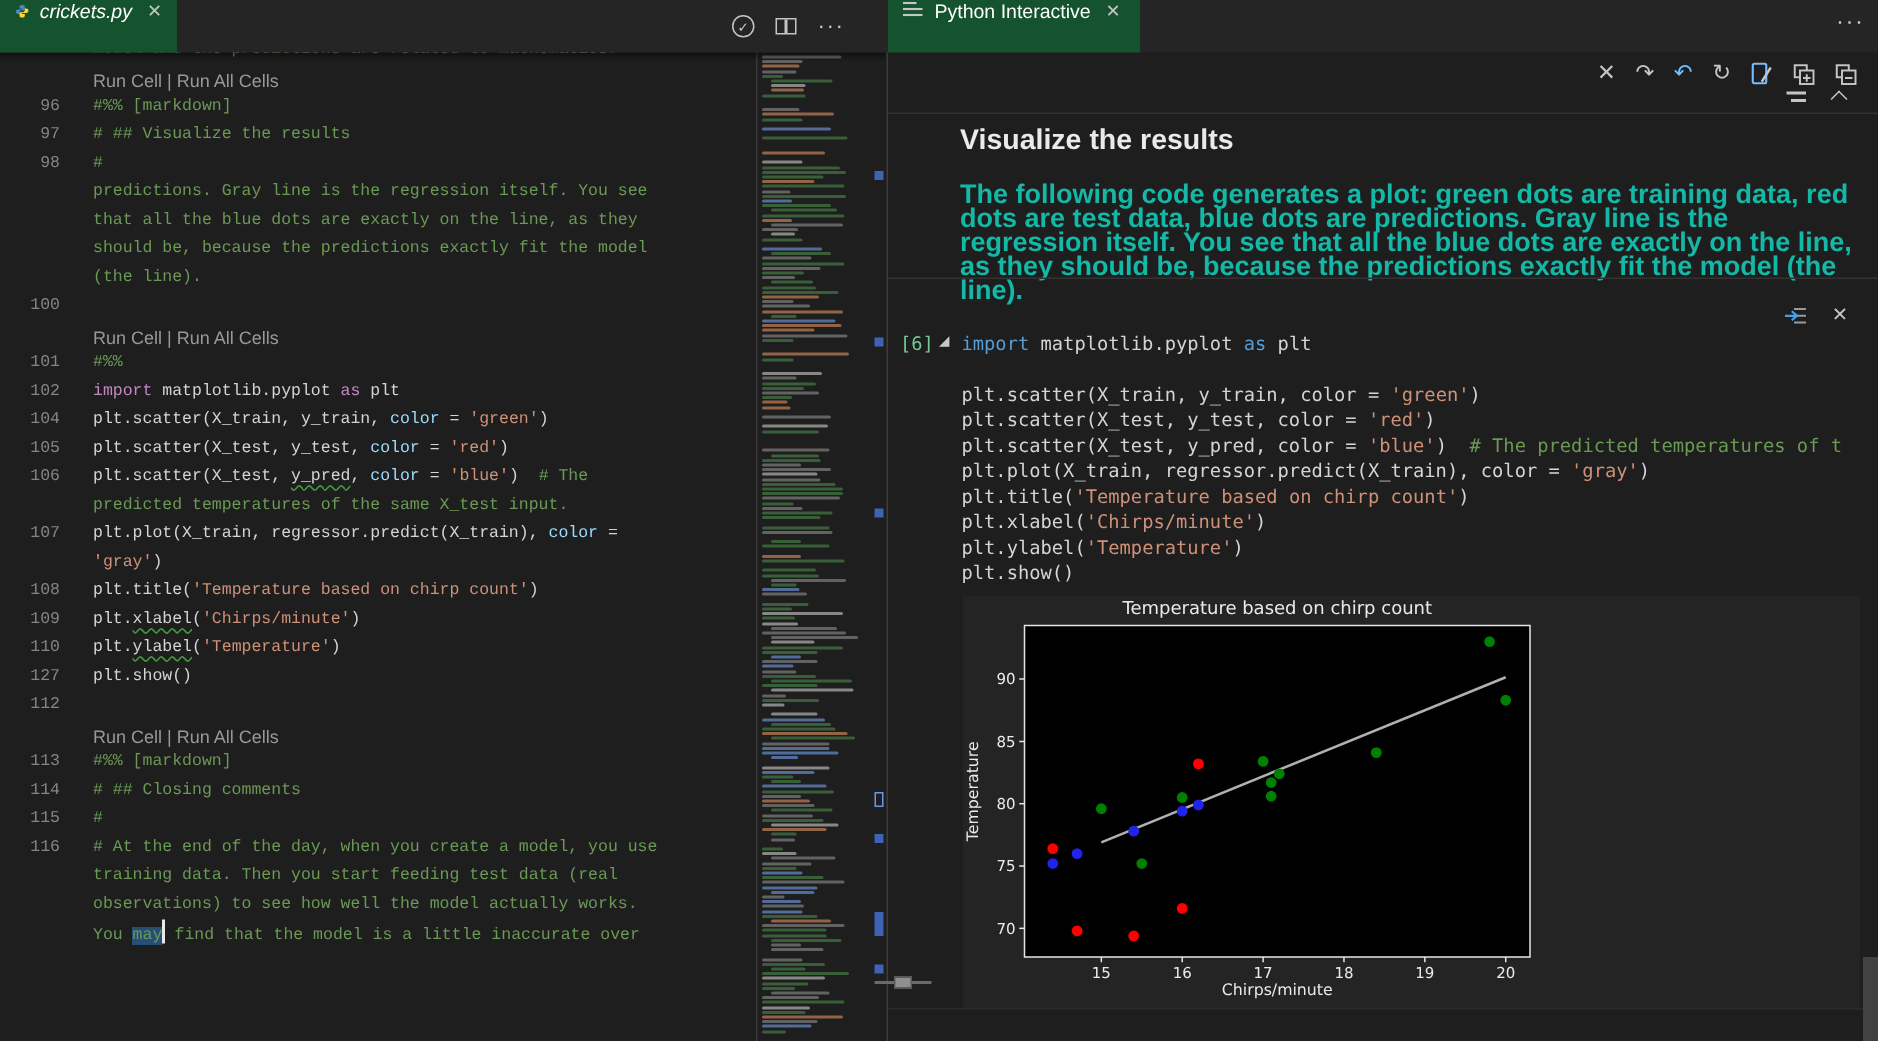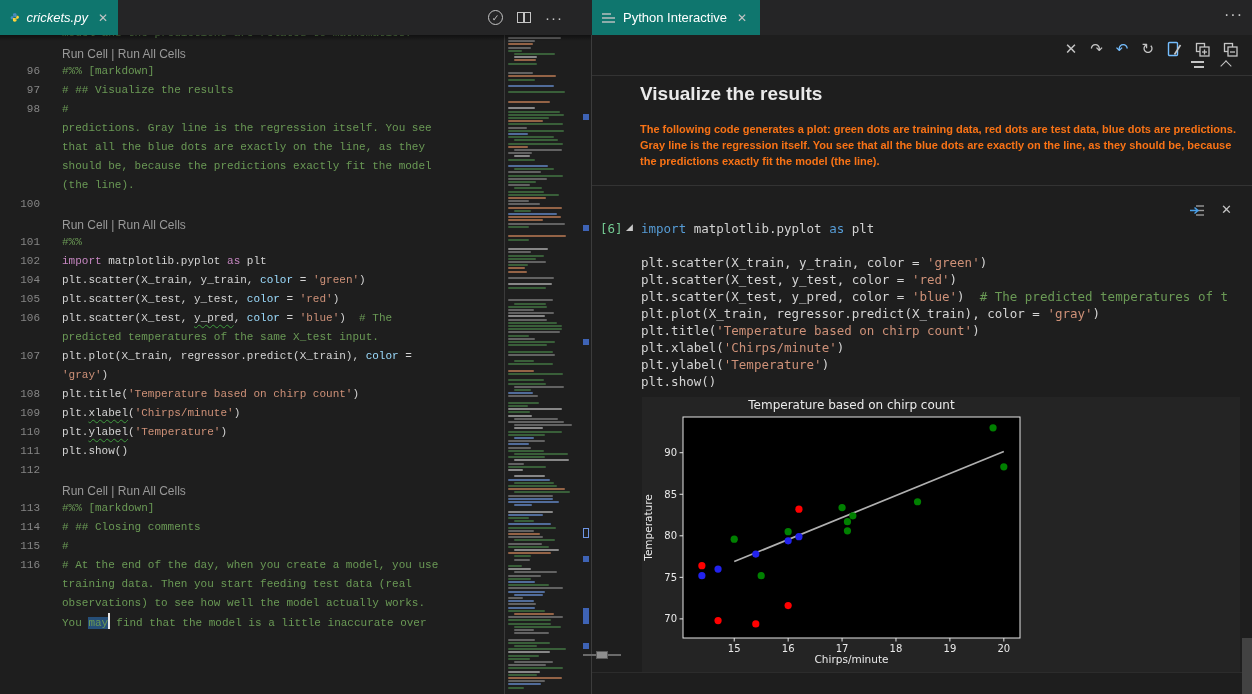--- a/index.html
+++ b/index.html
@@ -2,21 +2,21 @@
 <html><head>
 <meta charset="utf-8">
 <style>
   * { margin:0; padding:0; box-sizing:border-box; }
   html,body { width:1252px; height:694px; overflow:hidden; background:#1e1e1e;
               font-family:"Liberation Sans", sans-serif; }
   #app { position:relative; width:1252px; height:694px; background:#1e1e1e; }
 
   
   .tabbar { position:absolute; left:0; top:0; width:1252px; height:35px; background:#252526; z-index:10; }
-  .tab { position:absolute; top:0; height:35px; background:#0f766e; display:flex; align-items:center;
+  .tab { position:absolute; top:0; height:35px; background:#14532d; display:flex; align-items:flex-start;
          padding:0 10px; color:#ffffff; font-size:13px; }
   .tab .close { margin-left:10px; color:#c5c5c5; font-size:12px; cursor:pointer; }
   .tab-left { left:0; width:118px; }
   .tab-left .fname { font-style:italic; }
   .tab-right { left:592px; width:168px; }
   .editor-actions { position:absolute; top:0; left:488px; height:35px; display:flex; align-items:center; gap:14px; color:#c5c5c5; }
   .rtab-more { position:absolute; top:6px; left:1224px; color:#c5c5c5; font-size:16px; letter-spacing:1px; }
   .icon-check-circle { width:15px; height:15px; border:1.4px solid #c5c5c5; border-radius:50%;
                        display:flex; align-items:center; justify-content:center; font-size:9px; color:#c5c5c5; }
   .icon-split { width:14px; height:11px; border:1.3px solid #c5c5c5; position:relative; }
@@ -61,21 +61,21 @@
   .ticon { font-size:15px; color:#c5c5c5; line-height:20px; }
   .ticon.blue { color:#75beff; }
   .rtoolbar2 { position:absolute; top:24px; right:22px; display:flex; align-items:center; gap:18px; }
   .icon-lines { width:13px; height:9px; position:relative; }
   .icon-lines::before { content:""; position:absolute; left:0; top:1px; width:13px; height:1.5px; background:#c5c5c5; }
   .icon-lines::after { content:""; position:absolute; left:3px; top:6px; width:10px; height:1.5px; background:#c5c5c5; }
   .chev-up { width:8px; height:8px; border-left:1.7px solid #c5c5c5; border-top:1.7px solid #c5c5c5; transform:rotate(45deg); margin-top:3px; }
   .sep { position:absolute; left:0; width:660px; height:1px; background:#333333; }
 
   .md-heading { position:absolute; left:48px; top:48px; color:#eaeaea; font-size:19px; font-weight:bold; }
-  .md-para { position:absolute; left:48px; top:86px; width:597px; color:#f97316; font-size:11px; font-weight:600; line-height:16px; }
+  .md-para { position:absolute; left:48px; top:86px; width:597px; color:#14b8a6; font-size:18px; font-weight:600; line-height:16px; }
 
   .cell-icons { position:absolute; top:165px; right:20px; display:flex; gap:16px; align-items:center; }
   .exec-count { position:absolute; left:8px; top:185px; height:17px; line-height:17px;
                 font-family:"DejaVu Sans Mono","Liberation Mono",monospace; font-size:12.5px; color:#73c991; }
   .cell-collapse { position:absolute; left:34px; top:187px; font-size:9px; color:#c8c8c8; }
   .icode { position:absolute; left:49px; top:185px; width:611px; overflow:hidden; }
   .irow { height:17px; line-height:17px; white-space:pre; font-family:"DejaVu Sans Mono","Liberation Mono",monospace;
           font-size:12.5px; color:#d4d4d4; }
 
   .figure-wrap { position:absolute; left:50px; top:362px; width:598px; height:275px; }
@@ -104,21 +104,21 @@
         <div class="crow"><span class="num">102</span><span class="src"><span class="tok-kw">import</span><span class="tok-pl"> matplotlib.pyplot </span><span class="tok-kw">as</span><span class="tok-pl"> plt</span></span></div>
         <div class="crow"><span class="num">104</span><span class="src"><span class="tok-pl">plt.scatter(X_train, y_train, </span><span class="tok-pm">color</span><span class="tok-pl"> = </span><span class="tok-st">'green'</span><span class="tok-pl">)</span></span></div>
         <div class="crow"><span class="num">105</span><span class="src"><span class="tok-pl">plt.scatter(X_test, y_test, </span><span class="tok-pm">color</span><span class="tok-pl"> = </span><span class="tok-st">'red'</span><span class="tok-pl">)</span></span></div>
         <div class="crow"><span class="num">106</span><span class="src"><span class="tok-pl">plt.scatter(X_test, </span><span class="tok-pl sq">y_pred</span><span class="tok-pl">, </span><span class="tok-pm">color</span><span class="tok-pl"> = </span><span class="tok-st">'blue'</span><span class="tok-pl">)  </span><span class="tok-cm"># The</span></span></div>
         <div class="crow"><span class="src"><span class="tok-cm">predicted temperatures of the same X_test input.</span></span></div>
         <div class="crow"><span class="num">107</span><span class="src"><span class="tok-pl">plt.plot(X_train, regressor.predict(X_train), </span><span class="tok-pm">color</span><span class="tok-pl"> =</span></span></div>
         <div class="crow"><span class="src"><span class="tok-st">'gray'</span><span class="tok-pl">)</span></span></div>
         <div class="crow"><span class="num">108</span><span class="src"><span class="tok-pl">plt.title(</span><span class="tok-st">'Temperature based on chirp count'</span><span class="tok-pl">)</span></span></div>
         <div class="crow"><span class="num">109</span><span class="src"><span class="tok-pl">plt.</span><span class="tok-pl sq">xlabel</span><span class="tok-pl">(</span><span class="tok-st">'Chirps/minute'</span><span class="tok-pl">)</span></span></div>
         <div class="crow"><span class="num">110</span><span class="src"><span class="tok-pl">plt.</span><span class="tok-pl sq">ylabel</span><span class="tok-pl">(</span><span class="tok-st">'Temperature'</span><span class="tok-pl">)</span></span></div>
-        <div class="crow"><span class="num">111</span><span class="src"><span class="tok-pl">plt.show()</span></span></div>
+        <div class="crow"><span class="num">127</span><span class="src"><span class="tok-pl">plt.show()</span></span></div>
         <div class="crow"><span class="num">112</span><span class="src"></span></div>
         <div class="crow lens"><span class="src"><span class="lens-link">Run Cell</span><span> | </span><span class="lens-link">Run All Cells</span></span></div>
         <div class="crow"><span class="num">113</span><span class="src"><span class="tok-cm">#%% [markdown]</span></span></div>
         <div class="crow"><span class="num">114</span><span class="src"><span class="tok-cm"># ## Closing comments</span></span></div>
         <div class="crow"><span class="num">115</span><span class="src"><span class="tok-cm">#</span></span></div>
         <div class="crow"><span class="num">116</span><span class="src"><span class="tok-cm"># At the end of the day, when you create a model, you use</span></span></div>
         <div class="crow"><span class="src"><span class="tok-cm">training data. Then you start feeding test data (real</span></span></div>
         <div class="crow"><span class="src"><span class="tok-cm">observations) to see how well the model actually works.</span></span></div>
         <div class="crow"><span class="src"><span class="tok-cm">You </span><span class="tok-cm sel">may</span><span class="caret"></span><span class="tok-cm"> find that the model is a little inaccurate over</span></span></div>
       </div>

